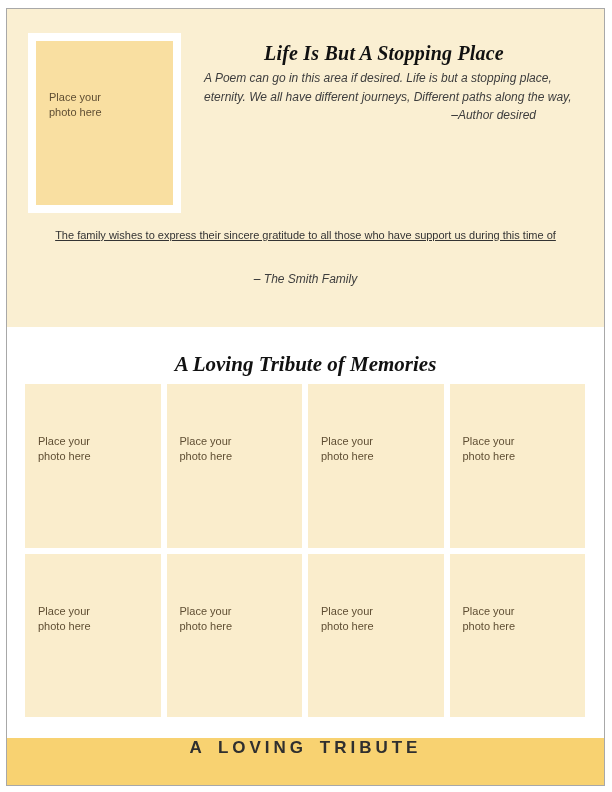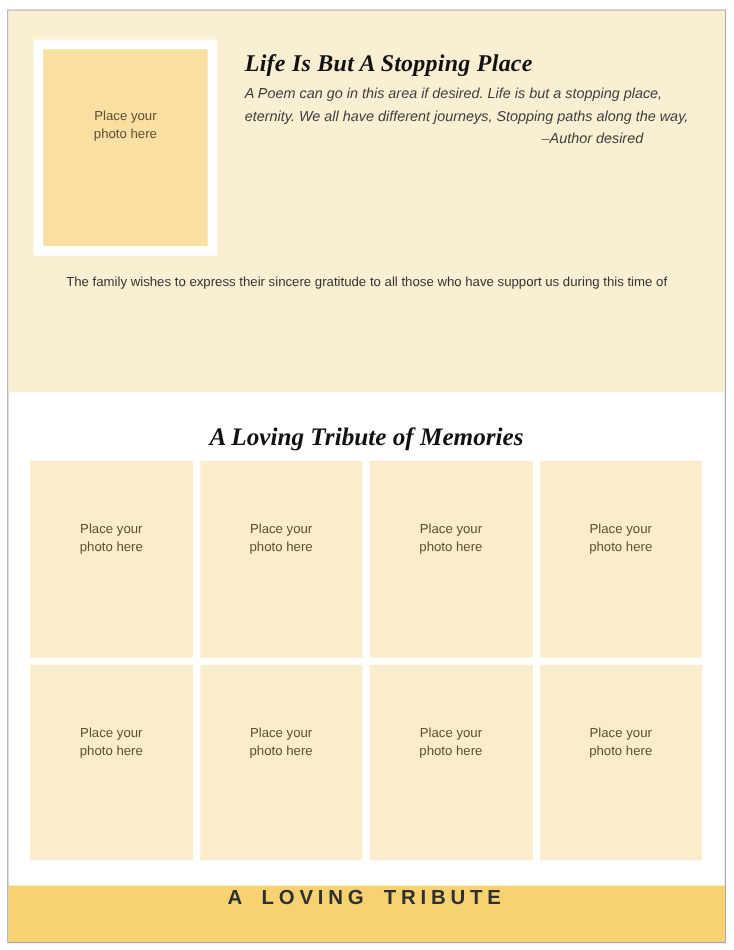--- a/index.html
+++ b/index.html
@@ -39,37 +39,36 @@
     width:153px;height:180px;
     background:#ffffff;
     padding:8px;
   }
   .photo-inner{
     position:relative;
     width:100%;height:100%;
     background:var(--photo-fill);
   }
   .ph-label{
-    position:absolute;left:0;top:39%;
+    position:absolute;left:13px;top:39%;
     width:100%;
     transform:translateY(-50%);
-    text-align:center;
     font-size:11px;line-height:15px;
     color:var(--placeholder-text);
   }
   .ph-label span{display:block;}
   .poem-col{
     position:absolute;left:197px;top:33px;
     width:360px;
   }
   .poem-title{
     font-family:"Liberation Serif","DejaVu Serif",serif;
     font-size:20px;font-weight:bold;font-style:italic;
     color:var(--heading-text);
-    text-align:left;
+    text-align:center;
     letter-spacing:.2px;
   }
   .poem{
     margin-top:4px;
     font-size:12px;line-height:18.6px;
     color:var(--body-text);
     font-style:italic;
   }
   .poem div{white-space:nowrap;}
   .poem-attribution{
@@ -79,20 +78,21 @@
     font-style:italic;
     font-size:12px;
     color:var(--body-text);
   }
   .gratitude{
     position:absolute;left:0;top:219px;
     width:100%;
     text-align:center;
     font-size:11px;line-height:15px;
     color:#333333;
+    text-decoration:underline;
   }
   .gratitude div{white-space:nowrap;}
   .signature{
     position:absolute;left:0;top:263px;
     width:100%;
     text-align:center;
     font-style:italic;
     font-size:12px;
     color:var(--body-text);
   }
@@ -146,28 +146,29 @@
             <span>Place your</span>
             <span>photo here</span>
           </div>
         </div>
       </div>
 
       <div class="poem-col">
         <h1 class="poem-title">Life Is But A Stopping Place</h1>
         <div class="poem">
           <div>A Poem can go in this area if desired. Life is but a stopping place,</div>
-          <div>eternity. We all have different journeys, Stopping paths along the way,</div>
+          <div>eternity. We all have different journeys, Different paths along the way,</div>
         </div>
         <div class="poem-attribution">–Author desired</div>
       </div>
 
       <div class="gratitude">
         <div>The family wishes to express their sincere gratitude to all those who have support us during this time of</div>
       </div>
+      <div class="signature">– The Smith Family</div>
     </section>
 
     <h2 class="memories-title">A Loving Tribute of Memories</h2>
 
     <div class="photo-grid">
       <div class="grid-cell">
         <div class="ph-label">
           <span>Place your</span>
           <span>photo here</span>
         </div>

